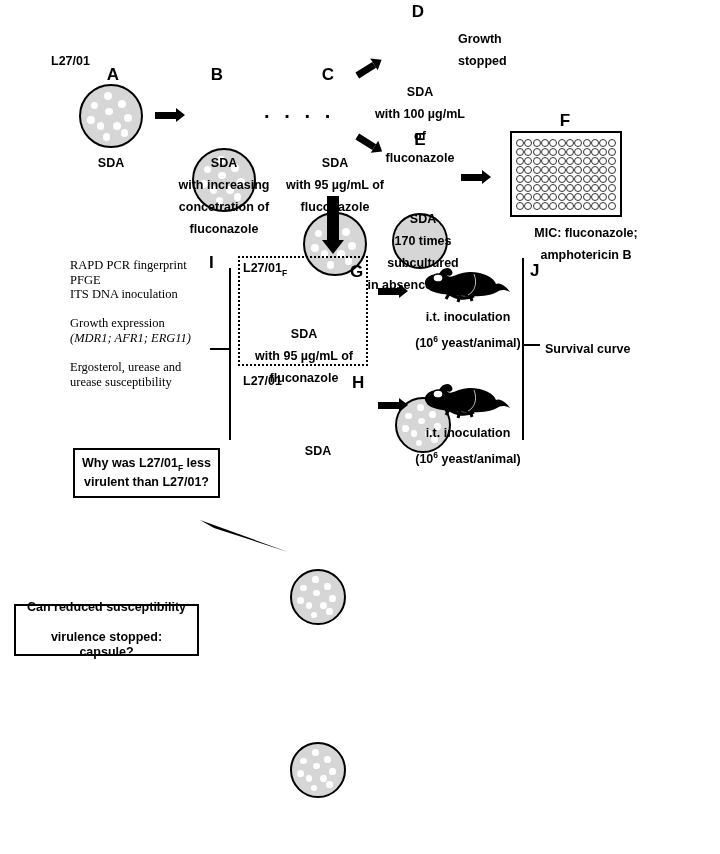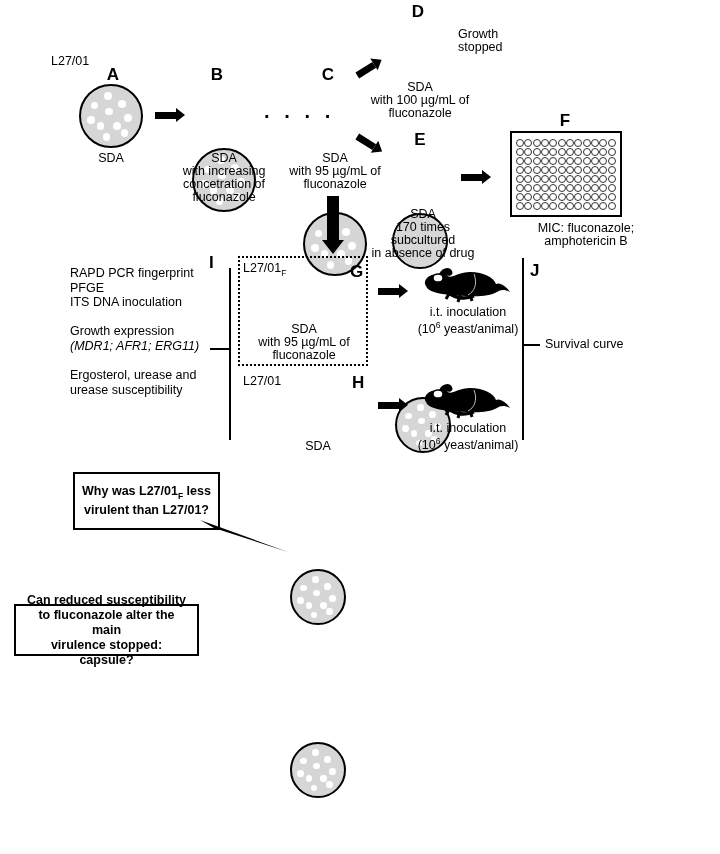--- a/index.html
+++ b/index.html
@@ -1,22 +1,22 @@
 <!DOCTYPE html>
 <html><head>
 <meta charset="utf-8">
 <style>
   html,body{margin:0;padding:0;background:#fff;}
   body{width:720px;height:854px;position:relative;overflow:hidden;
        font-family:"Liberation Sans",sans-serif;color:#000;}
   .abs{position:absolute;}
   .ctr{text-align:center;}
   .panel-letter{font-weight:bold;font-size:17px;line-height:1;}
-  .cap{font-size:12.5px;line-height:13px;}
-  .bold-lbl{font-weight:normal;font-size:12.5px;}
+  .cap{font-size:12.5px;line-height:22px;font-weight:bold;}
+  .bold-lbl{font-weight:bold;font-size:12.5px;}
 
   
   .dish{position:relative;border-radius:50%;background:#d6d6d6;
         border:2.6px solid #000;box-sizing:border-box;}
   .dish .col{position:absolute;background:#fff;border-radius:50%;
              width:13%;height:13%;}
   
   .c1{left:38%;top:10%}.c2{left:16%;top:26%}.c3{left:62%;top:24%}
   .c4{left:40%;top:36%}.c5{left:10%;top:50%}.c6{left:72%;top:47%}
   .c7{left:26%;top:60%}.c8{left:54%;top:60%}.c9{left:36%;top:78%}
@@ -261,21 +261,21 @@
   </div>
 <div class="abs cap ctr" style="left:526px;top:222px;width:120px;white-space:pre-line;">MIC: fluconazole;
 amphotericin B</div>
 
 <div class="arrow-d" style="left:322px;top:196px;width:22px;height:60px;">
   <span class="shaftv" style="width:12px;height:46px;left:5px;"></span>
   <span class="headv" style="top:44px;"></span>
 </div>
 
 <div class="abs panel-letter" style="left:209px;top:254px;">I</div>
-<div class="abs listtxt" style="left:70px;top:266px;width:150px;white-space:pre-line;"><div>RAPD PCR fingerprint</div><div>PFGE</div><div>ITS DNA inoculation</div><div>&nbsp;</div><div>Growth expression</div><div class="ital">(MDR1; AFR1; ERG11)</div><div>&nbsp;</div><div>Ergosterol, urease and</div><div>urease susceptibility</div></div>
+<div class="abs listtxt" style="left:70px;top:258px;width:150px;white-space:pre-line;font-family:Liberation Serif, serif;"><div>RAPD PCR fingerprint</div><div>PFGE</div><div>ITS DNA inoculation</div><div>&nbsp;</div><div>Growth expression</div><div class="ital">(MDR1; AFR1; ERG11)</div><div>&nbsp;</div><div>Ergosterol, urease and</div><div>urease susceptibility</div></div>
 <div class="vline abs" style="left:229px;top:268px;height:172px;"></div>
 <div class="hline abs" style="left:210px;top:348px;width:20px;"></div>
 
 <div class="dotbox abs" style="left:238px;top:256px;width:130px;height:110px;"></div>
 <div class="abs bold-lbl" style="left:243px;top:261px;">
   <span>L27/01</span><span class="sub">F</span>
 </div>
 <div class="abs panel-letter" style="left:350px;top:263px;">G</div>
 <div class="abs dish" style="left:290px;top:265px;width:56px;height:56px;">
   <span class="col c1"></span>
@@ -341,29 +341,29 @@
 <div class="abs cap ctr" style="left:408px;top:422px;width:120px;">
   <div>i.t. inoculation</div>
   <div><span>(10</span><span class="sup">6</span><span> yeast/animal)</span></div>
 </div>
 
 <div class="vline abs" style="left:522px;top:258px;height:182px;"></div>
 <div class="hline abs" style="left:522px;top:344px;width:18px;"></div>
 <div class="abs panel-letter" style="left:530px;top:262px;">J</div>
 <div class="abs cap" style="left:545px;top:338px;">Survival curve</div>
 
-<div class="bubble abs" style="left:73px;top:472px;width:147px;height:58px;">
+<div class="bubble abs" style="left:73px;top:448px;width:147px;height:50px;">
   <div>
     <span>Why was L27/01</span><span class="sub">F</span><span> less</span><br>
     <span>virulent than L27/01?</span>
   </div>
 </div>
 <svg class="abs" style="left:200px;top:514px;" width="90" height="44" viewBox="0 0 90 44">
   <polygon points="0,6 88,38 14,14" fill="#000"></polygon>
 </svg>
 
 <div class="bubble abs" style="left:14px;top:604px;width:185px;height:52px;">
   <div>
     <span>Can reduced susceptibility</span><br>
-    <span>to fluconazole alter the main</span><br>
+    <br>
     <span>virulence stopped: capsule?</span>
   </div>
 
 </div>
 </body></html>

